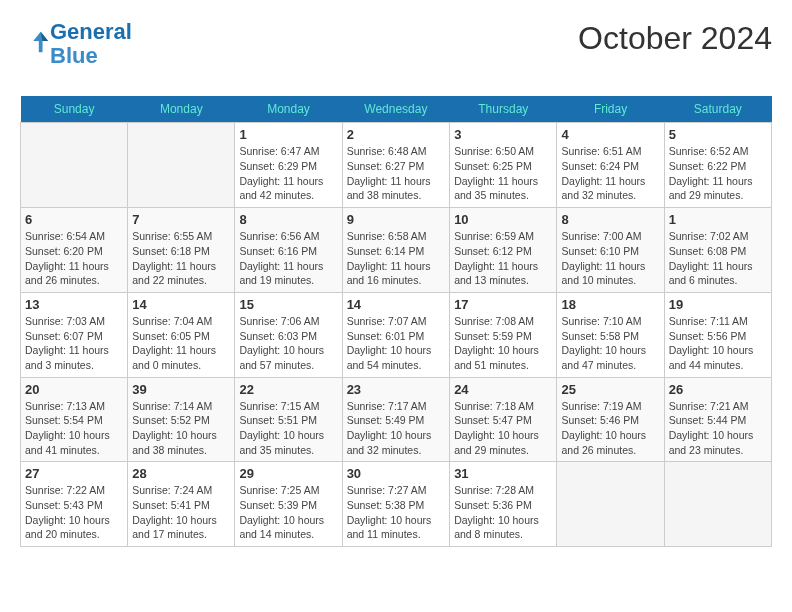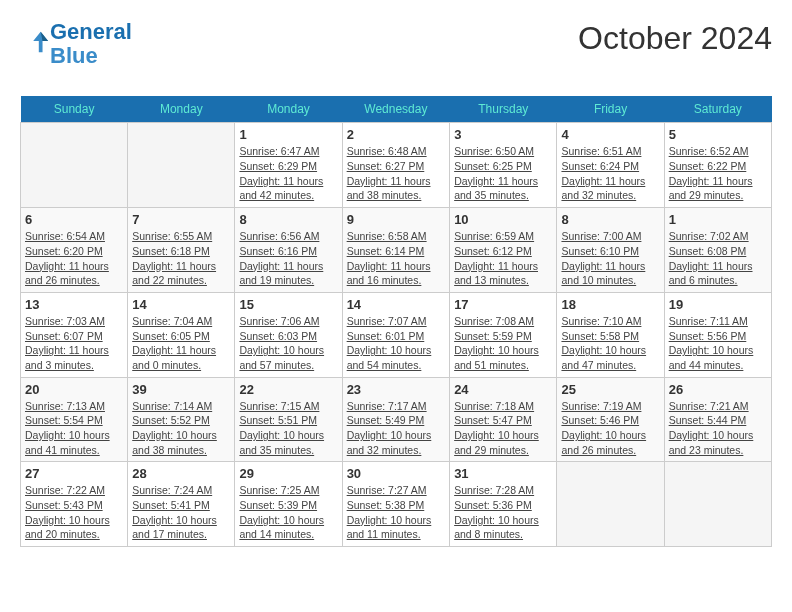--- a/index.html
+++ b/index.html
@@ -75,21 +75,20 @@
       font-size: 13px;
       font-weight: bold;
       color: #333;
       display: block;
       margin-bottom: 2px;
     }
     .day-info {
       color: #444;
       font-size: 10.5px;
       line-height: 1.4;
-      text-decoration: underline;
     }
     td.empty {
       background: #f5f5f5;
     }
     tbody tr td:first-child { border-left: 1px solid #ccc; }
   </style>
 </head>
 <body>
 
 <div class="header">

